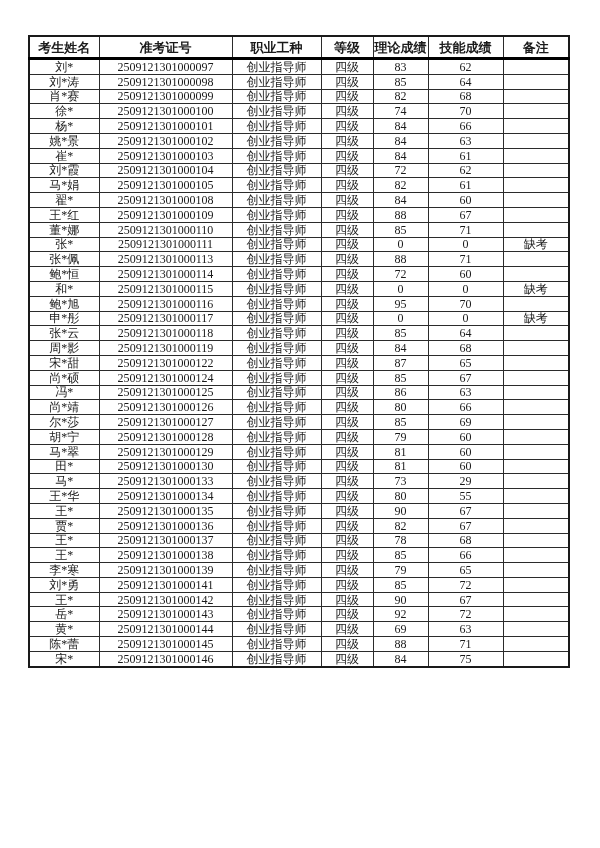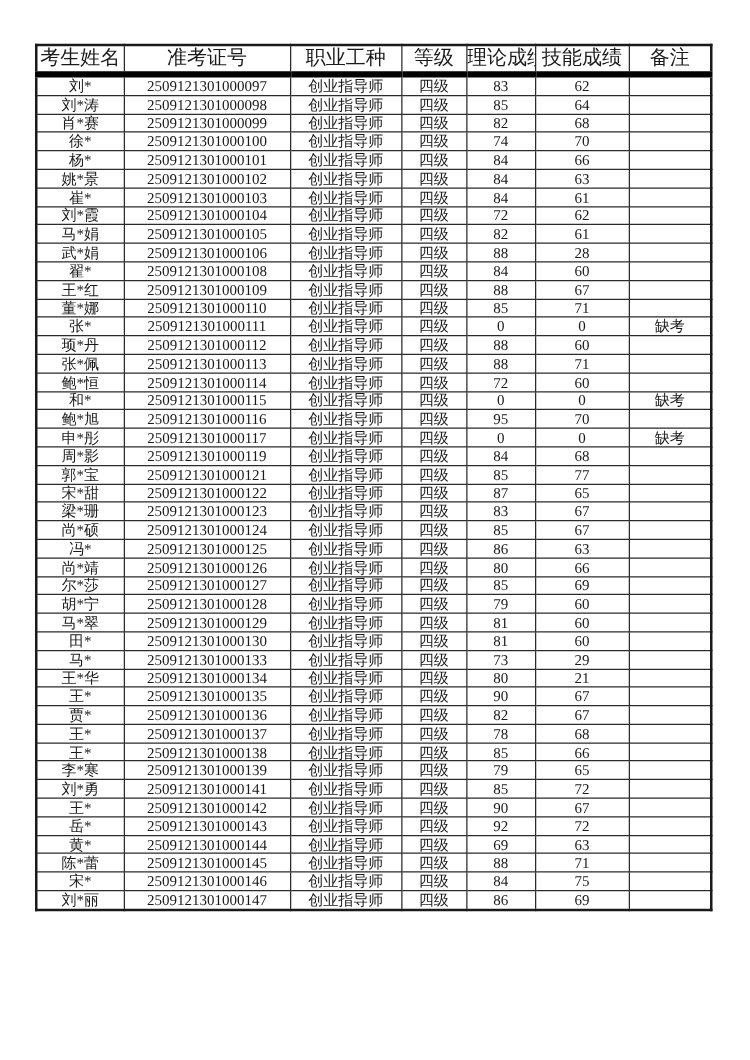--- a/index.html
+++ b/index.html
@@ -29,23 +29,23 @@
     margin: 0;
     text-align: center;
     vertical-align: middle;
     white-space: nowrap;
     overflow: hidden;
     font-size: 12px;
     line-height: 1;
   }
   .score-table thead th {
     height: 20px;
-    font-weight: normal;
-    font-size: 16px;
-    border-bottom: 5px solid #000000;
+    font-weight: bold;
+    font-size: 13px;
+    border-bottom: 3px solid #000000;
   }
   .score-table tbody td {
     height: 13.8px;
     font-weight: normal;
   }
 </style>
 </head>
 <body>
 
 <table class="score-table">
@@ -145,29 +145,20 @@
       <tr>
         <td>马*娟</td>
         <td>2509121301000105</td>
         <td>创业指导师</td>
         <td>四级</td>
         <td>82</td>
         <td>61</td>
         <td></td>
       </tr>
       <tr>
-        <td>武*娟</td>
-        <td>2509121301000106</td>
-        <td>创业指导师</td>
-        <td>四级</td>
-        <td>88</td>
-        <td>28</td>
-        <td></td>
-      </tr>
-      <tr>
         <td>翟*</td>
         <td>2509121301000108</td>
         <td>创业指导师</td>
         <td>四级</td>
         <td>84</td>
         <td>60</td>
         <td></td>
       </tr>
       <tr>
         <td>王*红</td>
@@ -190,29 +181,20 @@
       <tr>
         <td>张*</td>
         <td>2509121301000111</td>
         <td>创业指导师</td>
         <td>四级</td>
         <td>0</td>
         <td>0</td>
         <td>缺考</td>
       </tr>
       <tr>
-        <td>顼*丹</td>
-        <td>2509121301000112</td>
-        <td>创业指导师</td>
-        <td>四级</td>
-        <td>88</td>
-        <td>60</td>
-        <td></td>
-      </tr>
-      <tr>
         <td>张*佩</td>
         <td>2509121301000113</td>
         <td>创业指导师</td>
         <td>四级</td>
         <td>88</td>
         <td>71</td>
         <td></td>
       </tr>
       <tr>
         <td>鲍*恒</td>
@@ -244,56 +226,47 @@
       <tr>
         <td>申*彤</td>
         <td>2509121301000117</td>
         <td>创业指导师</td>
         <td>四级</td>
         <td>0</td>
         <td>0</td>
         <td>缺考</td>
       </tr>
       <tr>
+        <td>张*云</td>
+        <td>2509121301000118</td>
+        <td>创业指导师</td>
+        <td>四级</td>
+        <td>85</td>
+        <td>64</td>
+        <td></td>
+      </tr>
+      <tr>
         <td>周*影</td>
         <td>2509121301000119</td>
         <td>创业指导师</td>
         <td>四级</td>
         <td>84</td>
         <td>68</td>
         <td></td>
       </tr>
       <tr>
-        <td>郭*宝</td>
-        <td>2509121301000121</td>
-        <td>创业指导师</td>
-        <td>四级</td>
-        <td>85</td>
-        <td>77</td>
-        <td></td>
-      </tr>
-      <tr>
         <td>宋*甜</td>
         <td>2509121301000122</td>
         <td>创业指导师</td>
         <td>四级</td>
         <td>87</td>
         <td>65</td>
         <td></td>
       </tr>
       <tr>
-        <td>梁*珊</td>
-        <td>2509121301000123</td>
-        <td>创业指导师</td>
-        <td>四级</td>
-        <td>83</td>
-        <td>67</td>
-        <td></td>
-      </tr>
-      <tr>
         <td>尚*硕</td>
         <td>2509121301000124</td>
         <td>创业指导师</td>
         <td>四级</td>
         <td>85</td>
         <td>67</td>
         <td></td>
       </tr>
       <tr>
         <td>冯*</td>
@@ -357,21 +330,21 @@
         <td>73</td>
         <td>29</td>
         <td></td>
       </tr>
       <tr>
         <td>王*华</td>
         <td>2509121301000134</td>
         <td>创业指导师</td>
         <td>四级</td>
         <td>80</td>
-        <td>21</td>
+        <td>55</td>
         <td></td>
       </tr>
       <tr>
         <td>王*</td>
         <td>2509121301000135</td>
         <td>创业指导师</td>
         <td>四级</td>
         <td>90</td>
         <td>67</td>
         <td></td>
@@ -457,25 +430,16 @@
         <td>71</td>
         <td></td>
       </tr>
       <tr>
         <td>宋*</td>
         <td>2509121301000146</td>
         <td>创业指导师</td>
         <td>四级</td>
         <td>84</td>
         <td>75</td>
-        <td></td>
-      </tr>
-      <tr>
-        <td>刘*丽</td>
-        <td>2509121301000147</td>
-        <td>创业指导师</td>
-        <td>四级</td>
-        <td>86</td>
-        <td>69</td>
         <td></td>
       </tr>
     </tbody>
 </table>
 
 </body></html>

